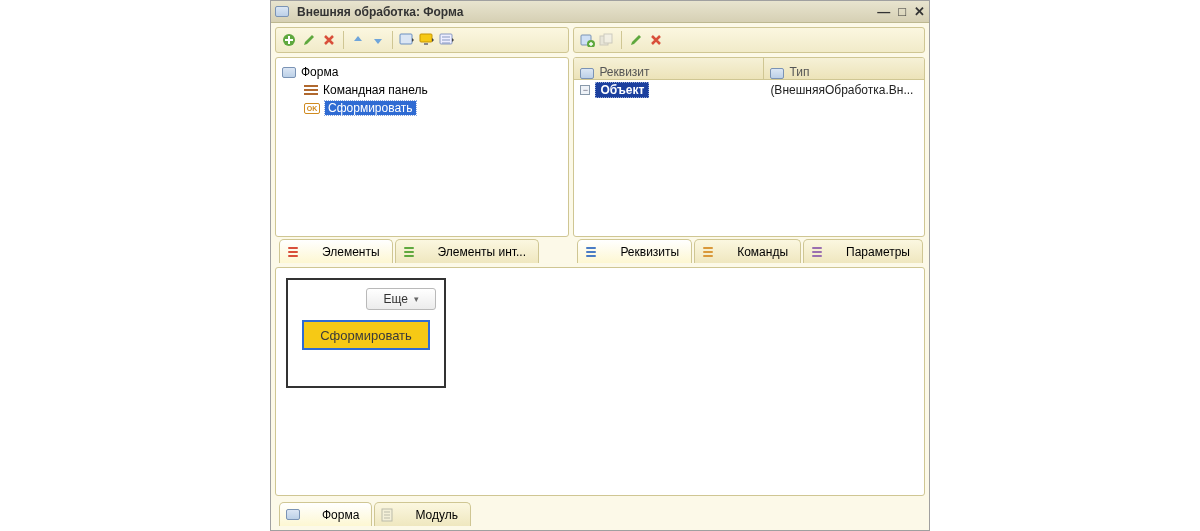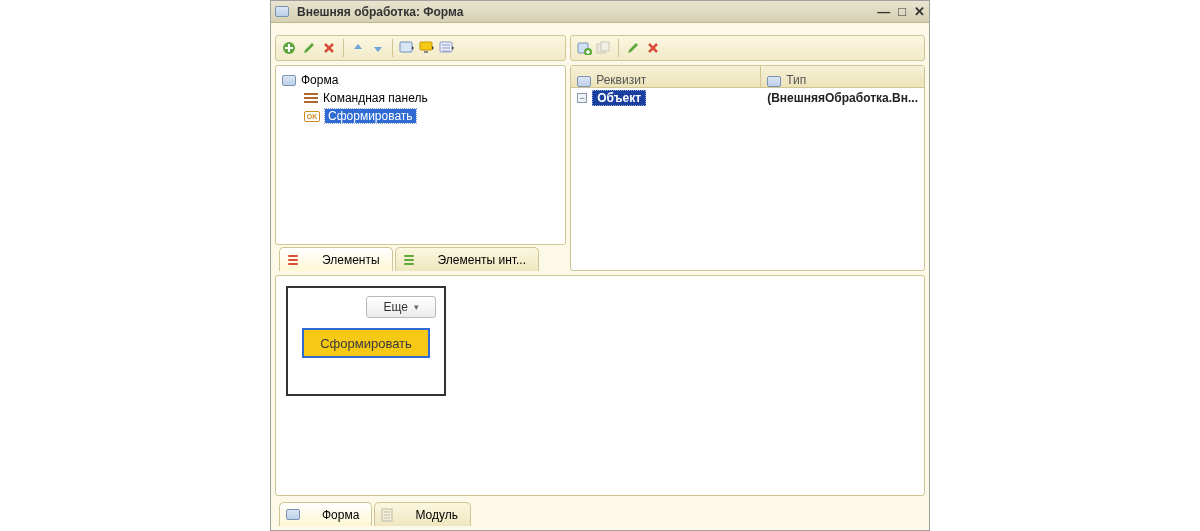--- a/index.html
+++ b/index.html
@@ -38,21 +38,20 @@
   .titlebar-title { font-weight: bold; color: #333; flex: 1; }
   .window-controls { display: flex; gap: 8px; font-weight: bold; font-size: 13px; color: #333; }
   .window-controls span { cursor: default; }
 
   .workarea {
     flex: 1;
     display: flex;
     flex-direction: column;
     padding: 4px;
     gap: 4px;
-    margin-top: 8px;
   }
   .top-panels { display: flex; gap: 4px; height: 236px; }
   .panel {
     flex: 1;
     display: flex;
     flex-direction: column;
     background: #fcf9e8;
   }
   .toolbar {
     height: 26px;
@@ -147,21 +146,21 @@
   .grid-col {
     display:flex; align-items:flex-end; gap:5px;
     padding:0 6px; border-right:1px solid #cfc693;
     color:#555;
   }
   .grid-col.c1 { width: 190px; }
   .grid-col.c2 { flex:1; border-right:none;}
   .grid-row { display:flex; height:20px; align-items:center; }
   .grid-cell { padding:0 6px; display:flex; align-items:center; gap:5px; }
   .grid-cell.c1 { width:190px; }
-  .grid-cell.c2 { flex:1; font-weight:bold; color:#222; }
+  .grid-cell.c2 { flex:1; font-weight:normal; color:#222; }
   .minus-icon {
     width:10px; height:10px; border:1px solid #8899aa;
     display:flex; align-items:center; justify-content:center; font-size:9px; color:#667; background:#eef2f7;
     line-height:1;
   }
   .object-badge {
     background:#1b3f9e; color:#fff; font-weight:bold; padding:0 4px;
     border:1px dotted #90a5d6;
   }
 
@@ -368,20 +367,46 @@
             <div class="grid-cell c1">
               <span class="minus-icon">−</span>
               <span class="object-badge">Объект</span>
             </div>
             <div class="grid-cell c2">
               <span>(ВнешняяОбработка.Вн...</span>
             </div>
           </div>
         </div>
 
+        <div class="tab-strip">
+          <div class="tab active">
+            <span class="stack blue">
+                <i></i>
+                <i></i>
+                <i></i>
+              </span>
+            <span>Реквизиты</span>
+          </div>
+          <div class="tab">
+            <span class="stack orange">
+                <i></i>
+                <i></i>
+                <i></i>
+              </span>
+            <span>Команды</span>
+          </div>
+          <div class="tab">
+            <span class="stack purple">
+                <i></i>
+                <i></i>
+                <i></i>
+              </span>
+            <span>Параметры</span>
+          </div>
+        </div>
       </div>
     </div>
 
     <div class="bottom-area">
       <div class="preview-box">
         <div class="preview-titlebar"></div>
         <div class="preview-body">
           <div class="more-btn">
             <span>Еще</span>
           </div>

